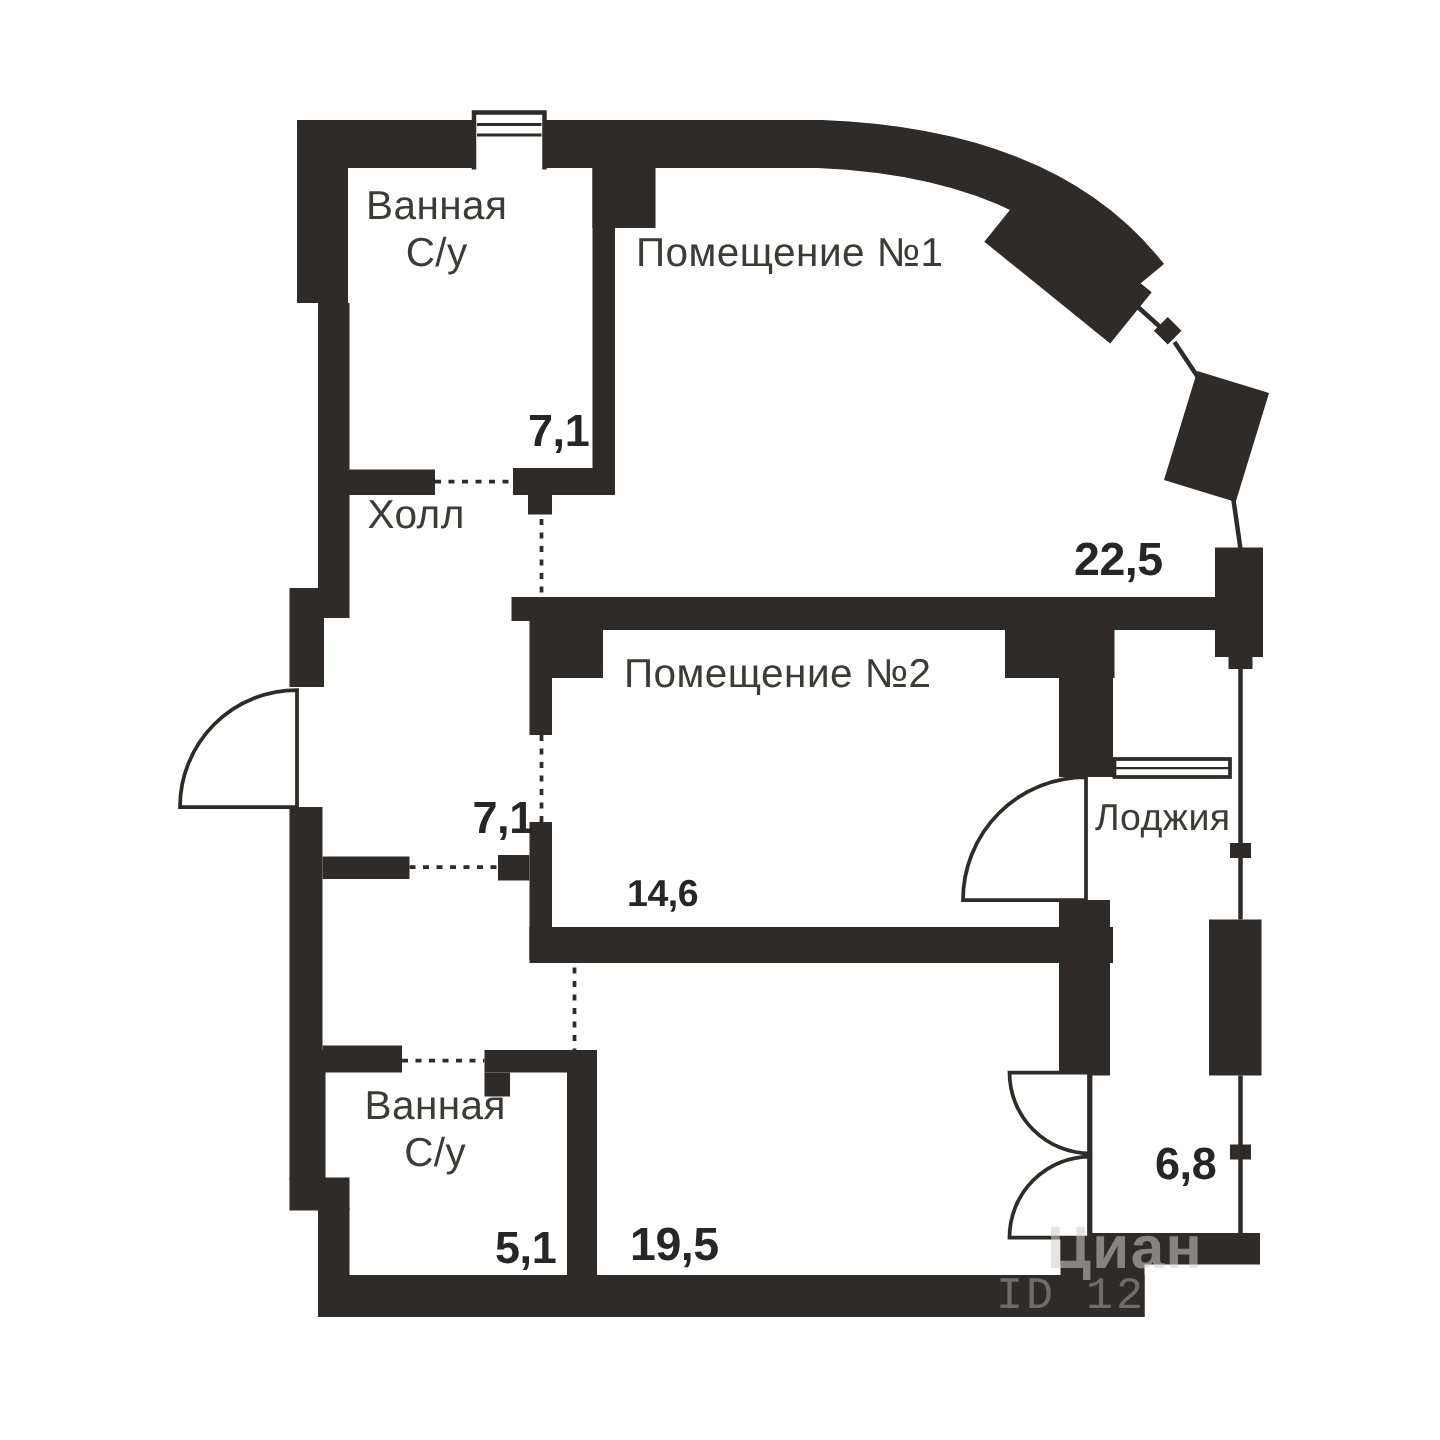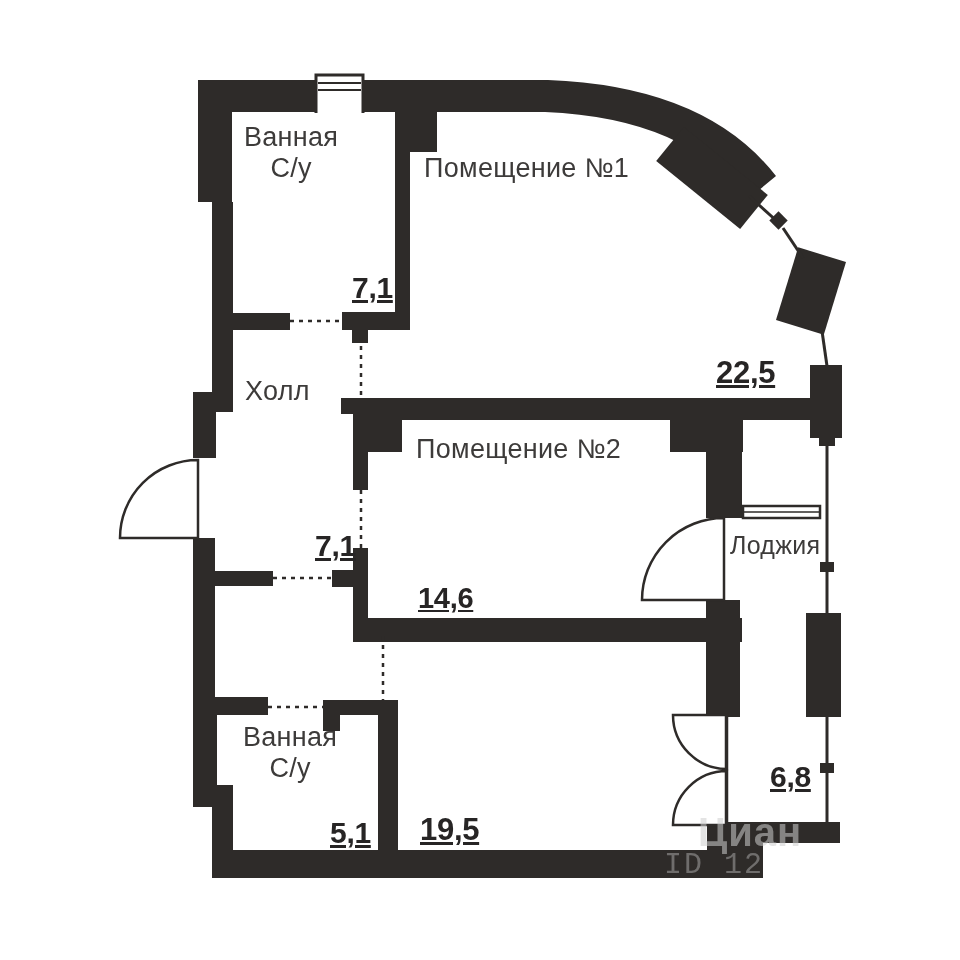--- a/index.html
+++ b/index.html
@@ -4,21 +4,21 @@
 <style>
   html,body{margin:0;padding:0;background:#ffffff;}
   .stage{
     position:relative;width:960px;height:960px;background:#ffffff;overflow:hidden;
     font-family:"Liberation Sans",sans-serif;
     text-align:center;
   }
   .stage svg{position:absolute;left:0;top:0;}
   .lbl{position:absolute;white-space:nowrap;color:#3d3b3a;font-size:27px;line-height:31px;letter-spacing:.3px;}
   .lbl.small{font-size:25px;}
-  .area{position:absolute;white-space:nowrap;color:#272525;font-weight:bold;font-size:30px;letter-spacing:-.3px;text-decoration:underline;}
+  .area{position:absolute;white-space:nowrap;color:#272525;font-weight:bold;font-size:30px;letter-spacing:-.3px;}
   .wm1{position:absolute;font-weight:bold;font-size:40px;color:rgba(205,205,205,.55);letter-spacing:1px;}
   .wm2{position:absolute;font-size:30px;color:rgba(175,175,175,.5);letter-spacing:2px;}
 </style>
 </head>
 <body>
 
 <div class="stage">
 
   <svg width="960" height="960" viewBox="0 0 960 960">
 
@@ -111,32 +111,32 @@
       <line x1="383" y1="636" x2="383" y2="700"></line>
       <line x1="268" y1="707" x2="323" y2="707"></line>
     </g>
   </svg>
 
   <div class="lbl" style="left:244px;top:122px;">
     <div>Ванная</div>
     <div>С/у</div>
   </div>
   <div class="lbl" style="left:424px;top:153px;">Помещение №1</div>
-  <div class="lbl" style="left:245px;top:328px;margin-top:48px;">Холл</div>
+  <div class="lbl" style="left:245px;top:328px;">Холл</div>
   <div class="lbl" style="left:416px;top:434px;">Помещение №2</div>
   <div class="lbl small" style="left:730px;top:530px;">Лоджия</div>
   <div class="lbl" style="left:243px;top:722px;">
     <div>Ванная</div>
     <div>С/у</div>
   </div>
 
   <div class="area" style="left:352px;top:271px;">7,1</div>
   <div class="area" style="left:716px;top:355px;font-size:31px;">22,5</div>
   <div class="area" style="left:315px;top:529px;">7,1</div>
-  <div class="area" style="left:418px;top:582px;font-size:29px;">14,6</div>
+  <div class="area" style="left:418px;top:582px;font-size:25px;">14,6</div>
   <div class="area" style="left:330px;top:816px;">5,1</div>
   <div class="area" style="left:420px;top:812px;font-size:31px;">19,5</div>
   <div class="area" style="left:770px;top:744px;margin-top:16px;">6,8</div>
 
   <div class="wm1" style="left:698px;top:810px;">Циан</div>
   <div class="wm2" style="left:664px;top:848px;font-family:Liberation Mono, monospace;">ID 12</div>
 
 </div>
 
 </body></html>

